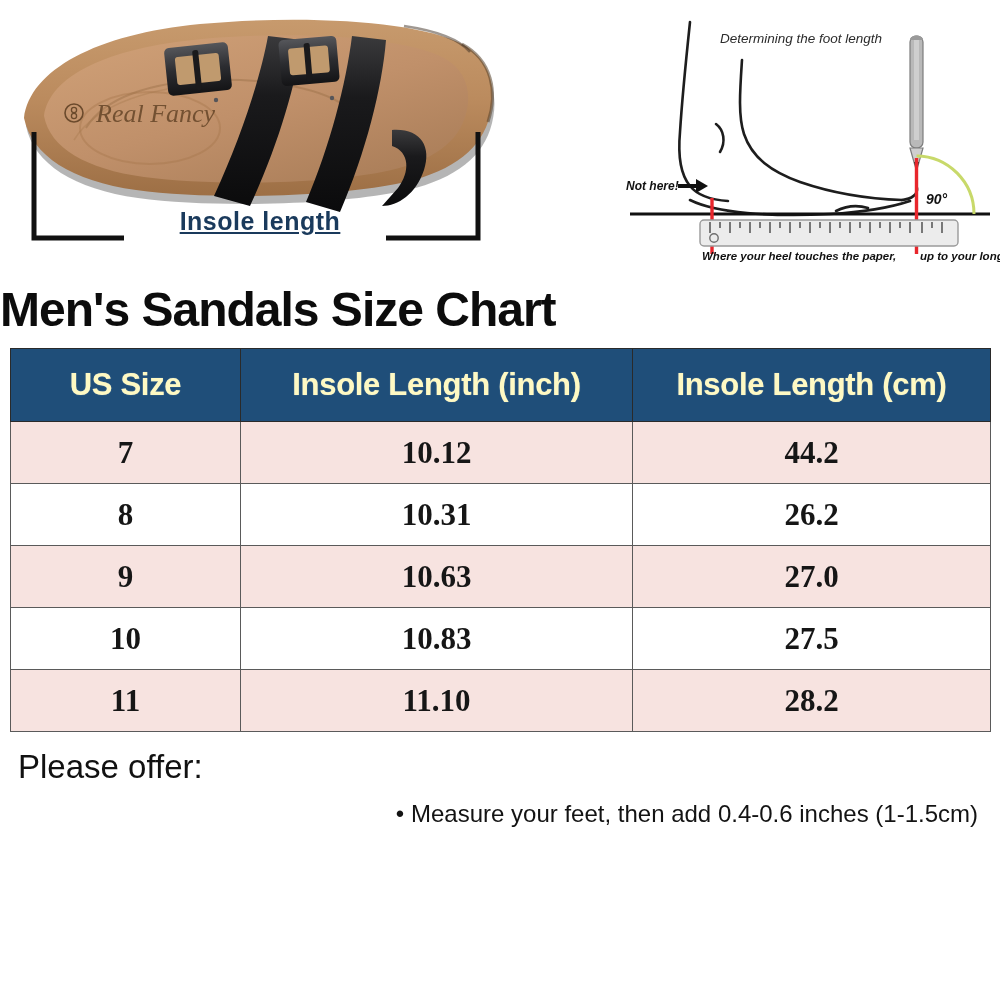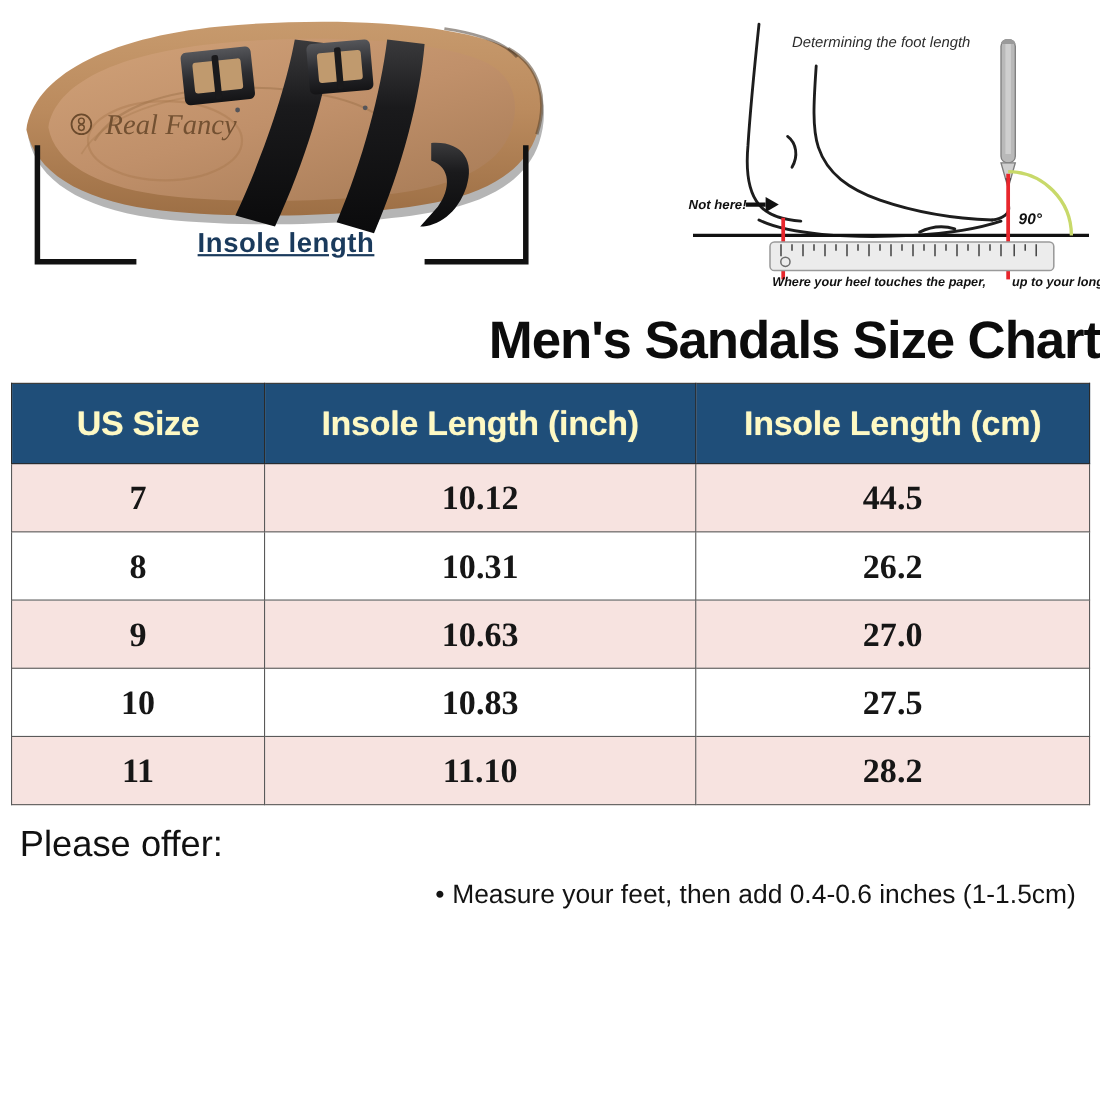--- a/index.html
+++ b/index.html
@@ -52,21 +52,21 @@
     left: 620px;
     top: 8px;
     width: 380px;
     height: 262px;
     font-style: italic;
   }
 
   
   .chart-title {
     width: 1000px;
-    text-align: right;
+    text-align: left;
     font-size: 48px;
     font-weight: bold;
     letter-spacing: -1px;
     color: #0c0c0c;
     line-height: 1;
     margin-top: 6px;
     font-stretch: condensed;
   }
 
   
@@ -324,21 +324,21 @@
       <tr>
         <th>US Size</th>
         <th>Insole Length (inch)</th>
         <th>Insole Length (cm)</th>
       </tr>
     </thead>
     <tbody>
       <tr class="row-pink">
         <td>7</td>
         <td>10.12</td>
-        <td>44.5</td>
+        <td>44.2</td>
       </tr>
       <tr class="row-white">
         <td>8</td>
         <td>10.31</td>
         <td>26.2</td>
       </tr>
       <tr class="row-pink">
         <td>9</td>
         <td>10.63</td>
         <td>27.0</td>

